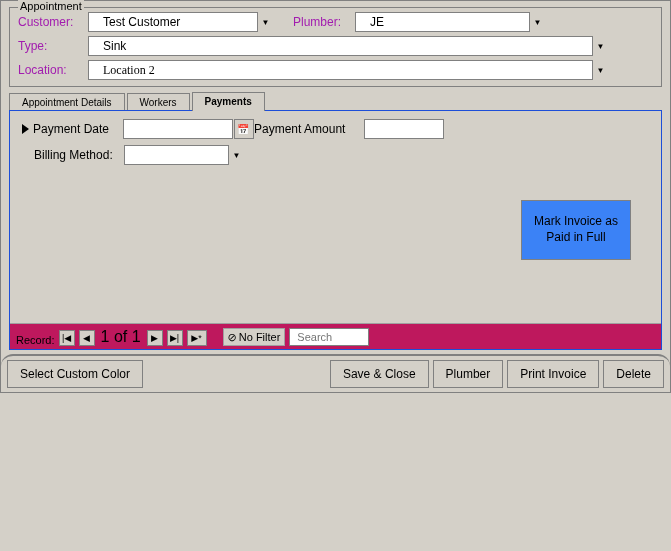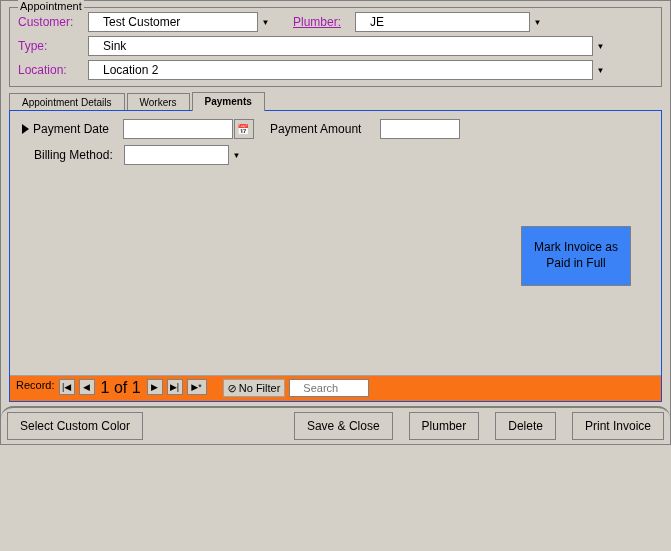--- a/index.html
+++ b/index.html
@@ -6,21 +6,21 @@
     body {
       font-family: "Segoe UI", Tahoma, Arial, sans-serif;
       font-size: 12px;
       background: #d4d0c8;
       width: 671px;
       height: 551px;
       overflow: hidden;
     }
     .window {
       width: 671px;
-      height: 445px;
+      height: 393px;
       background: #d4d0c8;
       border: 1px solid #808080;
       display: flex;
       flex-direction: column;
     }
     .group-box {
       border: 1px solid #808080;
       margin: 6px 8px 4px 8px;
       padding: 4px 8px 6px 8px;
       position: relative;
@@ -137,24 +137,24 @@
       align-items: center;
       justify-content: center;
       font-size: 10px;
       margin-left: 1px;
     }
     .amount-input {
       width: 80px;
     }
     .record-nav {
       display: flex;
-      align-items: flex-start;
+      align-items: flex-end;
       padding: 3px 6px;
       border-top: 1px solid #a0a0a0;
-      background: #f97316;
+      background: #be185d;
       gap: 4px;
       font-size: 11px;
       position: absolute;
       bottom: 0;
       left: 0;
       right: 0;
       height: 26px;
       margin-top: 36px;
     }
     .nav-btn {
@@ -182,29 +182,29 @@
       padding: 1px 4px;
       cursor: pointer;
       font-size: 11px;
       height: 18px;
     }
     .search-input {
       border: 1px solid #808080;
       background: white;
       height: 18px;
       width: 80px;
-      padding: 1px 13px;
+      padding: 1px 7px;
       font-size: 11px;
     }
     .bottom-bar {
       display: flex;
       align-items: center;
       padding: 4px 6px;
       border-top: 2px solid #808080;
-      gap: 16px;
+      gap: 4px;
       background: #d4d0c8;
       border-radius: 12px;
     }
     .bottom-btn {
       height: 28px;
       padding: 0 12px;
       border: 1px solid #808080;
       background: #d4d0c8;
       cursor: pointer;
       font-size: 12px;
@@ -251,39 +251,39 @@
 
   <div class="group-box">
     <span class="group-box-legend">Appointment</span>
 
     <div class="form-row">
       <span class="form-label">Customer:</span>
       <div class="select-wrapper">
         <input class="form-input form-select" style="width: 185px;" type="text" value="Test Customer">
         <span class="select-arrow">▼</span>
       </div>
-      <span class="form-label" style="min-width:60px; margin-left:20px; text-align:center; padding-right:14px;text-decoration:underline;">Plumber:</span>
+      <span class="form-label" style="min-width:60px; margin-left:20px; text-align:center; padding-right:14px;">Plumber:</span>
       <div class="select-wrapper">
         <input class="form-input form-select" style="width: 190px;" type="text" value="JE">
         <span class="select-arrow">▼</span>
       </div>
     </div>
 
     <div class="form-row">
       <span class="form-label">Type:</span>
       <div class="select-wrapper">
         <input class="form-input form-select" style="width: 520px;" type="text" value="Sink">
         <span class="select-arrow">▼</span>
       </div>
     </div>
 
     <div class="form-row" style="margin-bottom:0;">
       <span class="form-label">Location:</span>
       <div class="select-wrapper">
-        <input class="form-input form-select" style="width: 520px;" type="text" value="Location 2">
+        <input class="form-input form-select" style="width: 520px; font-family: Liberation Serif, serif;" type="text" value="Location 2">
         <span class="select-arrow">▼</span>
       </div>
     </div>
   </div>
 
   <div class="tabs-container">
     <div class="tab">Appointment Details</div>
     <div class="tab">Workers</div>
     <div class="tab active">Payments</div>
   </div>
@@ -291,21 +291,21 @@
   <div class="tab-content">
     <div class="tab-inner">
 
       <div class="payment-row">
         <div class="row-indicator">
           <span class="tri-arrow"></span>
         </div>
         <span class="payment-label">Payment Date</span>
         <input class="form-input date-input" type="text" value="" style="">
         <button class="calendar-btn">📅</button>
-        <span style="margin-left:16px; min-width:110px;">Payment Amount</span>
+        <span style="min-width:110px;">Payment Amount</span>
         <input class="form-input amount-input" type="text" value="" style="">
       </div>
 
       <div class="payment-row">
         <div style="width:16px;"></div>
         <span class="payment-label" style="min-width:90px;">Billing Method:</span>
         <div class="select-wrapper">
           <input class="form-input form-select" style="width: 120px;" type="text" value="">
           <span class="select-arrow">▼</span>
         </div>
@@ -330,17 +330,17 @@
       </div>
       <input class="search-input" type="text" placeholder="Search" style="">
     </div>
   </div>
 
   <div class="bottom-bar">
     <button class="bottom-btn" style="min-width:120px;">Select Custom Color</button>
     <div class="spacer"></div>
     <button class="bottom-btn">Save &amp; Close</button>
     <button class="bottom-btn">Plumber</button>
+    <button class="bottom-btn" style="min-width:90px;">Print Invoice</button>
     <button class="bottom-btn">Delete</button>
-    <button class="bottom-btn" style="min-width:90px;">Print Invoice</button>
   </div>
 
 </div>
 
 </body></html>

